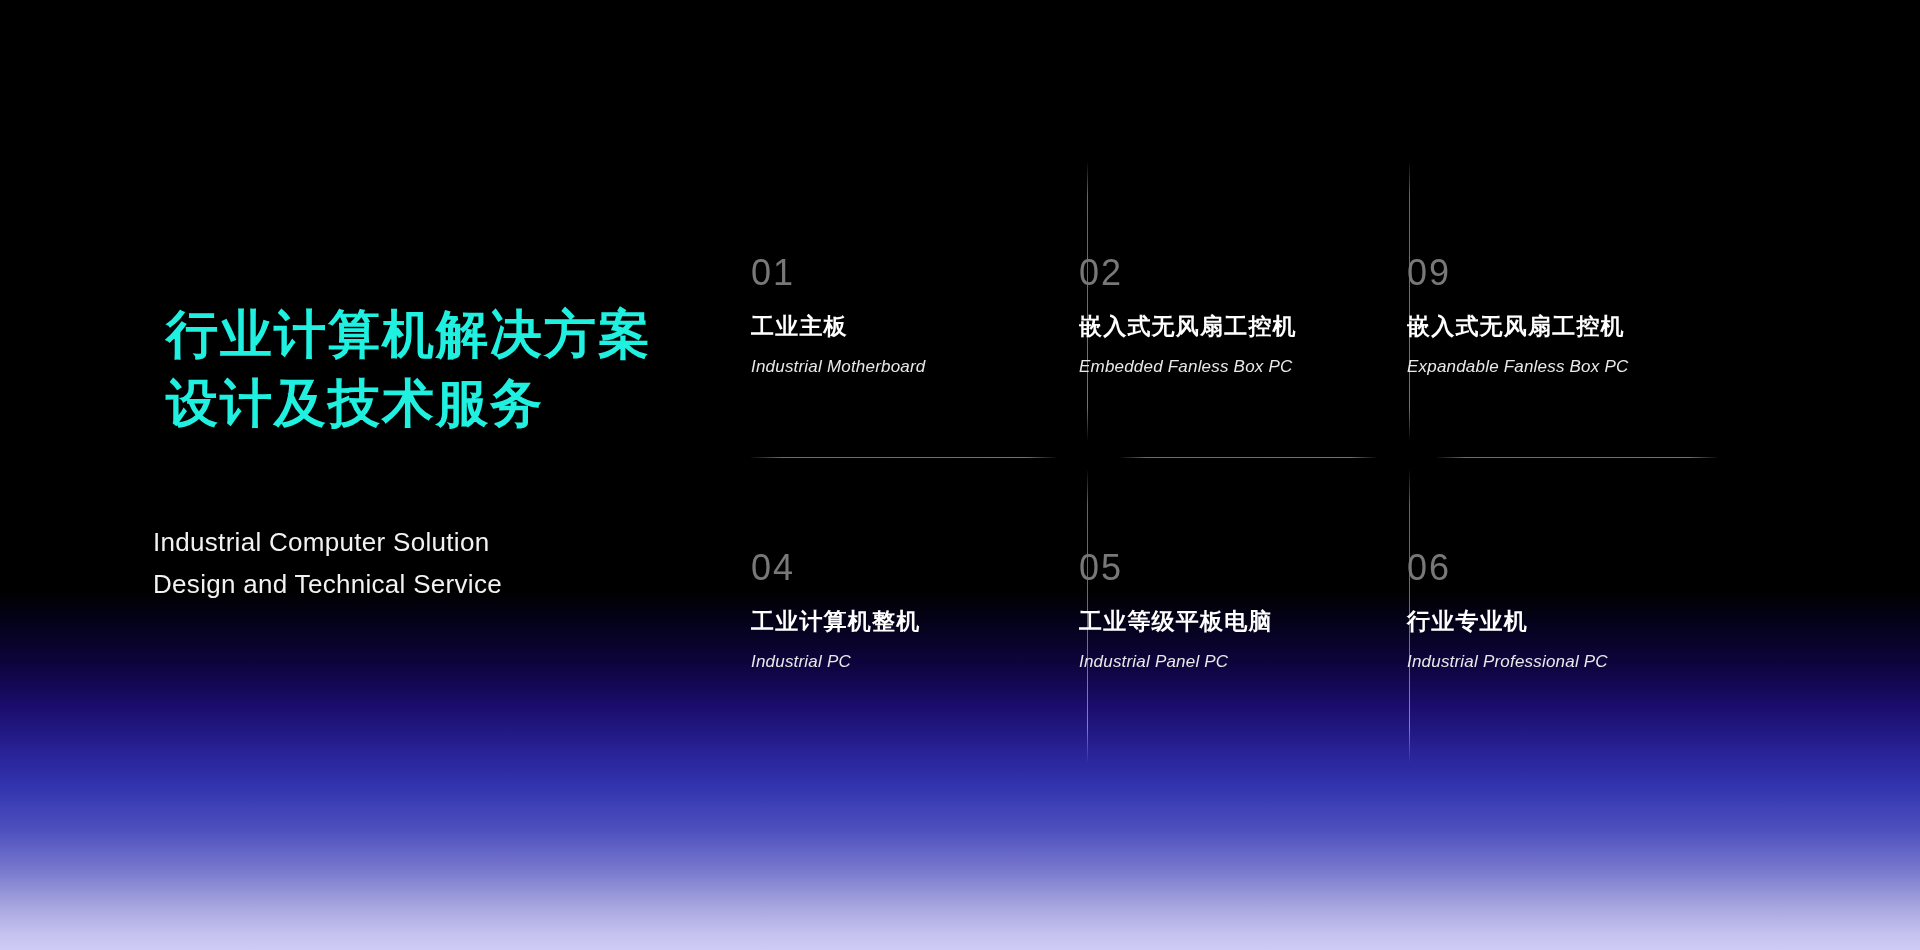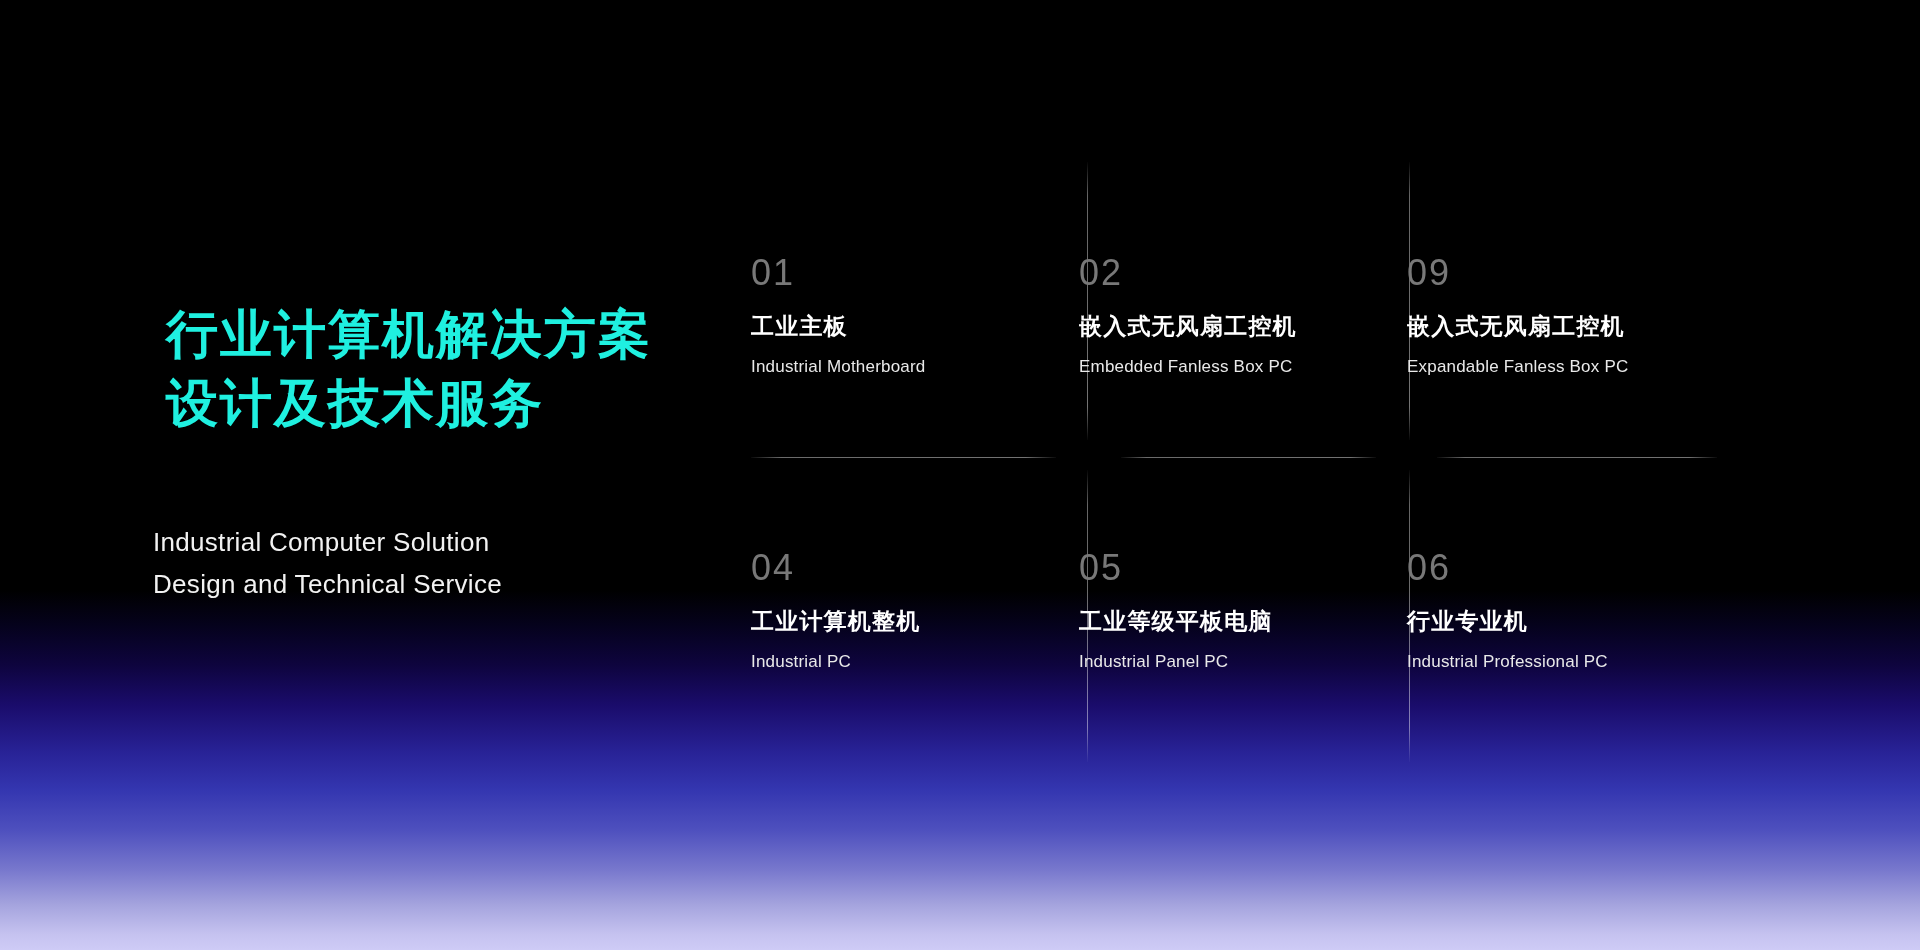--- a/index.html
+++ b/index.html
@@ -117,20 +117,21 @@
   }
 
   .cell-en {
     color: #E9E9E9;
     font-size: 17px;
     font-weight: 400;
     letter-spacing: 0.2px;
     line-height: 1.2;
     margin: 0;
     white-space: nowrap;
+    font-style: italic;
   }
 
   
   #cell-01 { left: 0px;   top: 95px; }
   #cell-02 { left: 328px; top: 95px; }
   #cell-03 { left: 656px; top: 95px; }
   #cell-04 { left: 0px;   top: 390px; }
   #cell-05 { left: 328px; top: 390px; }
   #cell-06 { left: 656px; top: 390px; }
 

